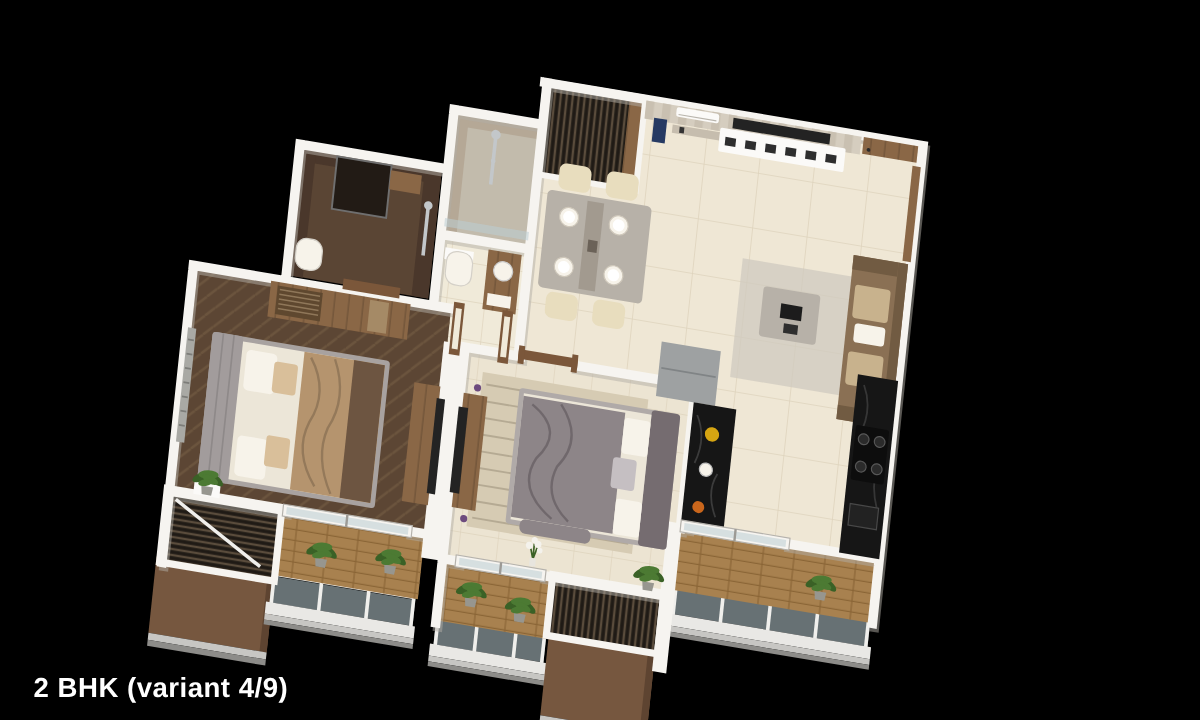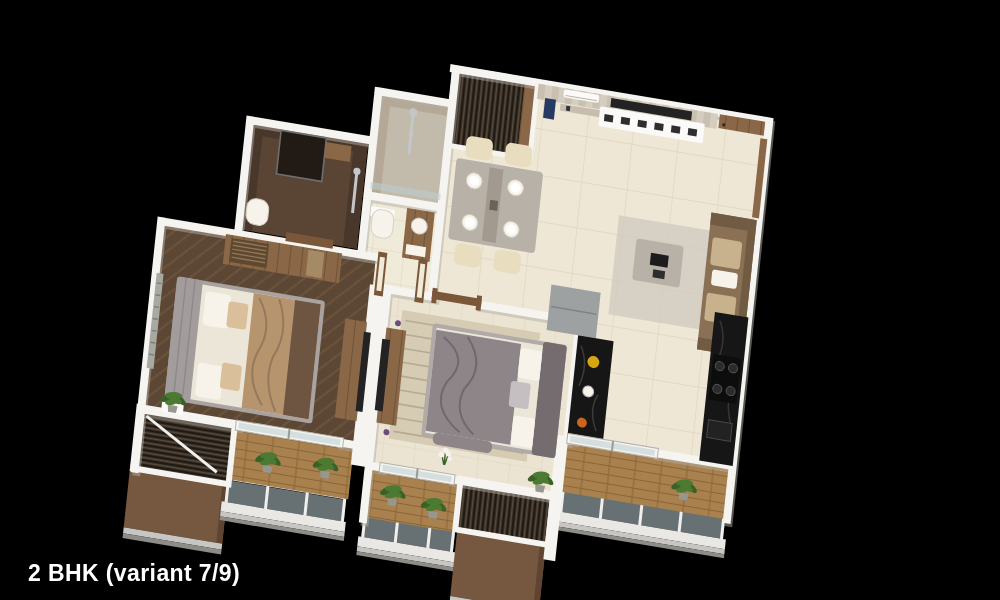--- a/index.html
+++ b/index.html
@@ -399,14 +399,14 @@
       <use href="#plant" x="-18" y="432"></use>
       <use href="#plant" x="24" y="438"></use>
       <use href="#plant" x="-146" y="420"></use>
       <use href="#plant" x="-88" y="416"></use>
       <use href="#plant" x="-247" y="376" transform="scale(1)"></use>
       <use href="#plant" x="128" y="394"></use>
     </g>
   </g>
 </svg>
 
-<div class="caption">2 BHK (variant 7/9)</div>
+<div class="caption">2 BHK (variant 4/9)</div>
 </div>
 
 </body></html>

